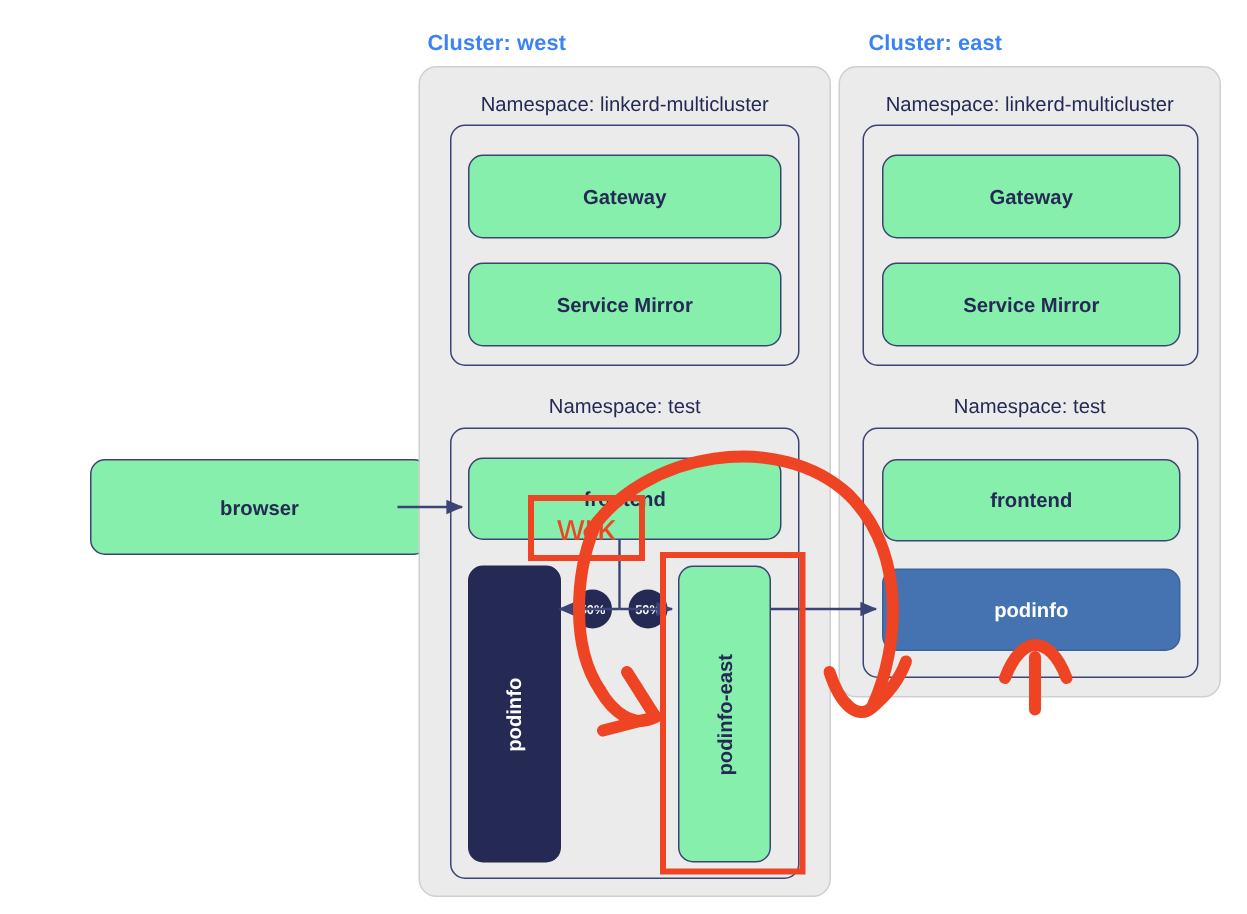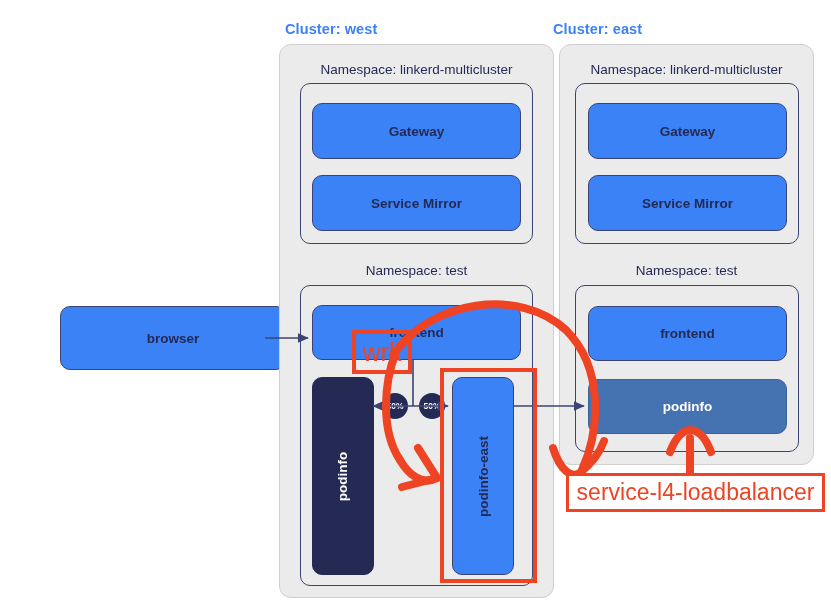--- a/index.html
+++ b/index.html
@@ -48,21 +48,21 @@
     position: absolute;
     background: #ebebeb;
     border: 1.6px solid #3c4475;
     border-radius: 10px;
     box-sizing: border-box;
   }
 
   
   .svc {
     position: absolute;
-    background: #3b82f6;
+    background: #86efac;
     border: 1.6px solid #3c4475;
     border-radius: 10px;
     box-sizing: border-box;
     display: flex;
     align-items: center;
     justify-content: center;
     color: #252a55;
     font-size: 13.5px;
     font-weight: 700;
     text-align: center;
@@ -174,21 +174,21 @@
     <span>podinfo-east</span>
   </div>
 
   <div class="pct" style="left:382px; top:393px;">
     <span>50%</span>
   </div>
   <div class="pct" style="left:419px; top:393px;">
     <span>50%</span>
   </div>
 
-  <div class="cluster-label" style="left:553px; top:21px;">Cluster: east</div>
+  <div class="cluster-label" style="left:579px; top:21px;">Cluster: east</div>
 
   <div class="cluster-box" style="left:559px; top:44px; width:255px; height:421px;"></div>
 
   <div class="ns-title" style="left:565px; top:62px; width:243px;">Namespace: linkerd-multicluster</div>
 
   <div class="ns-box" style="left:575px; top:83px; width:224px; height:161px;"></div>
 
   <div class="svc" style="left:588px; top:103px; width:199px; height:56px;">
     <span>Gateway</span>
   </div>
@@ -244,21 +244,18 @@
     <path d="M 396,352 C 384,382 380,430 400,460" fill="none" stroke="#ee4424" stroke-width="8" stroke-linecap="round"></path>
     <path d="M 400,460 C 408,474 422,486 437,478" fill="none" stroke="#ee4424" stroke-width="8" stroke-linecap="round"></path>
     <path d="M 418,448 L 437,478 L 402,487" fill="none" stroke="#ee4424" stroke-width="8" stroke-linecap="round" stroke-linejoin="round"></path>
 
     <line x1="690" y1="473" x2="690" y2="438" stroke="#ee4424" stroke-width="8" stroke-linecap="round"></line>
     <path d="M 670,452 C 676,436 684,430 690,430 C 697,430 705,436 711,452" fill="none" stroke="#ee4424" stroke-width="8" stroke-linecap="round"></path>
   </svg>
 
   <div class="anno-box" style="left:440px; top:368px; width:97px; height:215px;"></div>
 
-  <div class="anno-label small" style="left:352px; top:330px; width:60px; height:44px;">
+  <div class="anno-label small" style="left:352px; top:330px; width:78px; height:44px;">
     <span>wrk</span>
   </div>
 
-  <div class="anno-label" style="left:566px; top:473px; width:259px; height:39px;">
-    <span>service-l4-loadbalancer</span>
-  </div>
 
 </div>
 
 </body></html>

